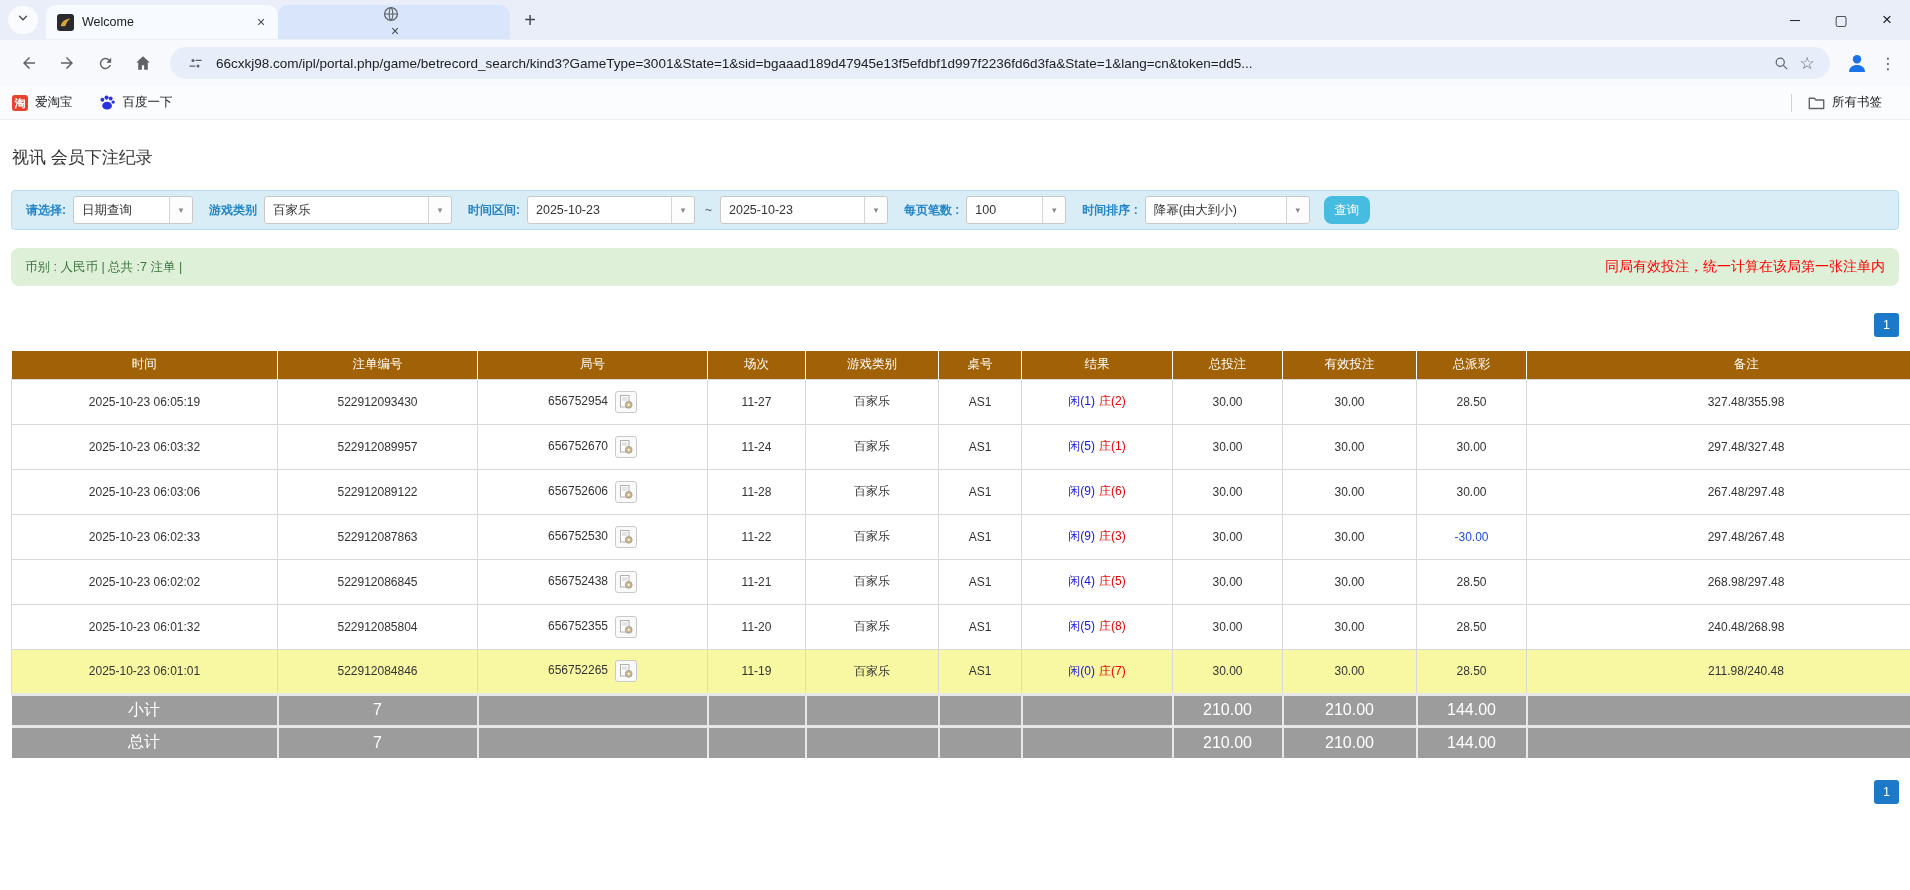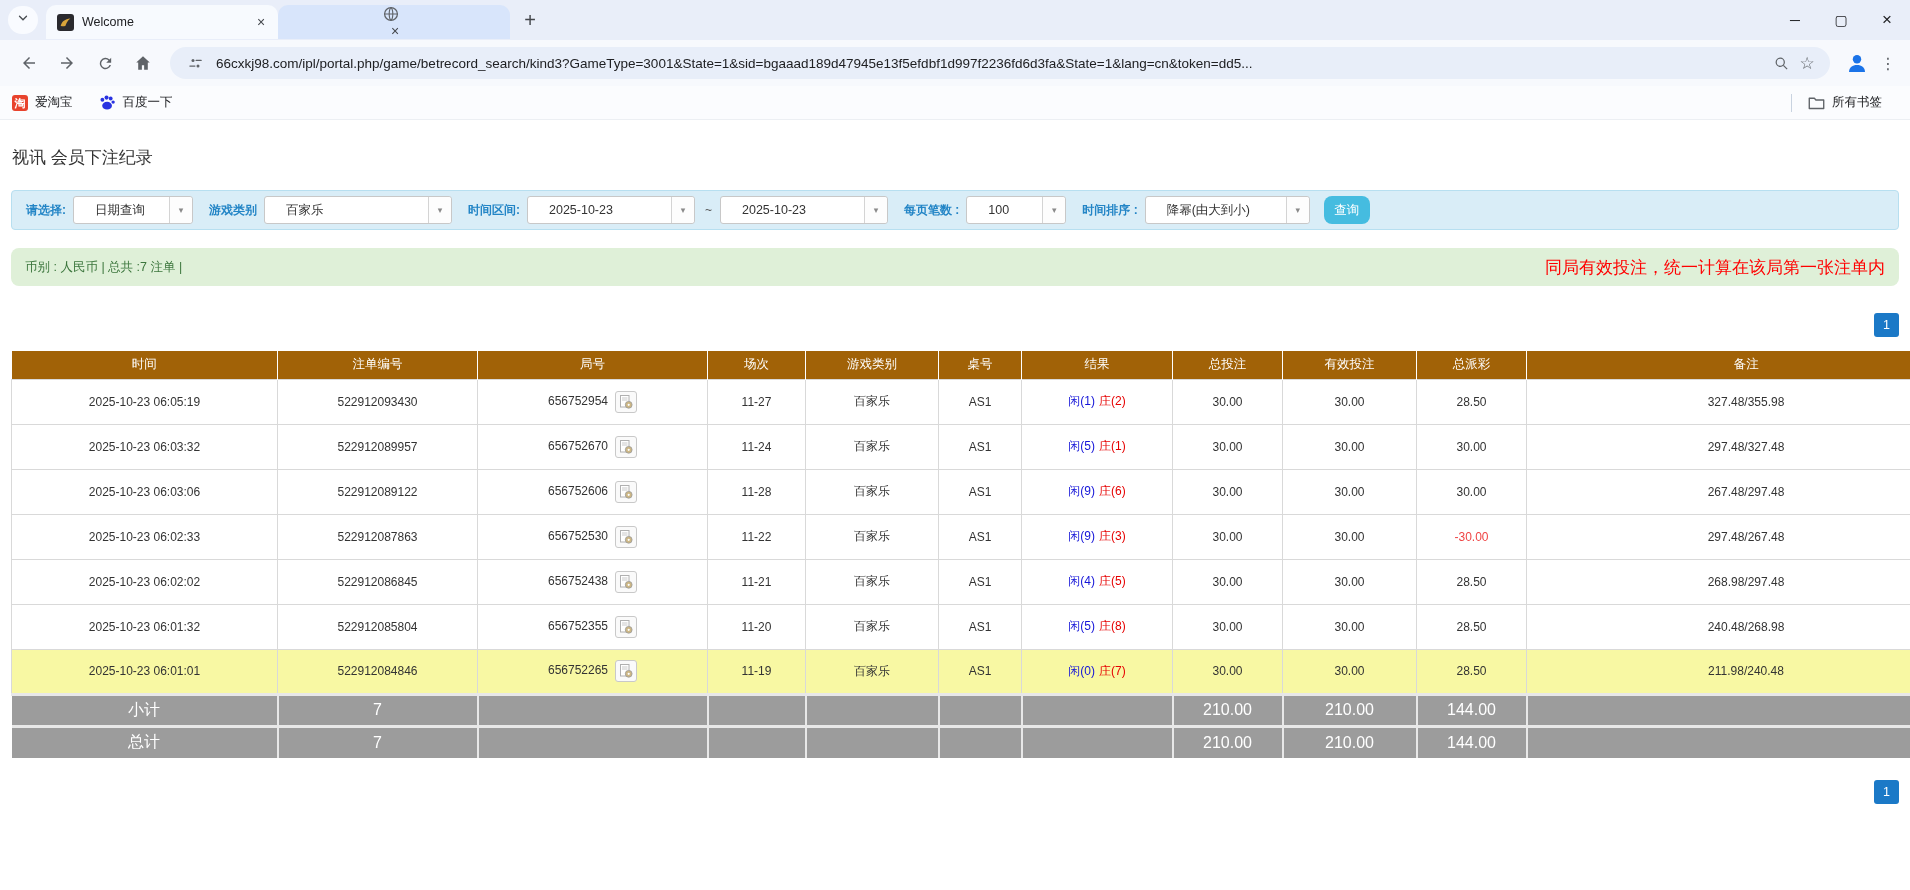--- a/index.html
+++ b/index.html
@@ -38,45 +38,45 @@
   .bm-divider { width:1px; height:18px; background:#c9d3e0; margin-right:16px; }
   .taobao-ic { width:16px; height:16px; background:#e8432d; border-radius:3px; color:#fff; font-size:11px; line-height:16px; text-align:center; font-weight:bold; }
 
   
   .page { background:#fff; }
   .page-title { font-size:17px; font-weight:400; color:#333; margin:26px 0 0 12px; }
 
   .filter-bar { margin:21px 11px 0 11px; height:40px; background:#d9edf7; border:1px solid #b7dff0; border-radius:4px; display:flex; align-items:center; padding:0 12px; }
   .flabel { font-size:12px; font-weight:bold; color:#2385c6; margin:0 7px 0 2px; white-space:nowrap; }
   .combo { height:28px; background:#fff; border:1px solid #c8c8c8; border-radius:3px; display:flex; align-items:stretch; cursor:pointer; margin-right:14px; }
-  .combo-val { flex:1; font-size:12.5px; color:#333; display:flex; align-items:center; padding-left:21px; white-space:nowrap; overflow:hidden; }
+  .combo-val { flex:1; font-size:12.5px; color:#333; display:flex; align-items:center; padding-left:8px; white-space:nowrap; overflow:hidden; }
   .combo-arrow { width:23px; border-left:1px solid #d4d4d4; display:flex; align-items:center; justify-content:center; font-size:9px; color:#8a8a8a; background:#fdfdfd; border-radius:0 3px 3px 0; }
   .w-query { width:120px; } .w-game { width:188px; } .w-date { width:168px; } .w-size { width:100px; } .w-sort { width:165px; }
   .tilde { font-size:12px; color:#555; margin:0 8px 0 -4px; }
   .search-btn { width:46px; height:28px; background:#45bce0; border:none; border-radius:8px; color:#fff; font-size:12.5px; cursor:pointer; font-family:inherit; }
 
   .info-bar { margin:18px 11px 0 11px; height:38px; background:#dff0d8; border-radius:8px; display:flex; align-items:center; justify-content:space-between; padding:0 14px; }
   .info-left { font-size:12.5px; color:#3c763d; }
-  .info-right { font-size:17px; color:#ff0000;font-family:Liberation Mono, monospace; }
+  .info-right { font-size:14px; color:#ff0000;font-family:Liberation Mono, monospace; }
 
   .pagi { margin:0 11px; text-align:right; }
   .pagi.top { margin-top:27px; }
   .pagi.bottom { margin-top:22px; }
   .page-btn { display:inline-flex; width:25px; height:24px; background:#1b79c7; border-radius:3px; color:#fff; font-size:12.5px; align-items:center; justify-content:center; cursor:pointer; }
 
   table.bets { margin:14px 11px 0 11px; width:1888px; border-collapse:collapse; table-layout:fixed; }
   table.bets thead th { background:#a16207; color:#fff; font-size:12.5px; font-weight:normal; height:28px; border-right:1px solid #fff; }
   table.bets thead th:last-child { border-right:none; }
   .c0{width:266px}.c1{width:200px}.c2{width:230px}.c3{width:98px}.c4{width:133px}.c5{width:83px}.c6{width:151px}.c7{width:110px}.c8{width:134px}.c9{width:110px}.c10{width:439px}
   table.bets tbody td { height:45px; background:#fff; border:1px solid #d9d9d9; font-size:12px; color:#333; text-align:center; vertical-align:middle; }
   table.bets tbody tr.highlight td { background:#f8f8a3; }
   .res-player { color:#1414d8; }
   .res-banker { color:#e60000; margin-left:4px; }
   td.bet-link { color:#1a6fc9; cursor:pointer; }
-  td.payout.neg { color:#ef4444; }
+  td.payout.neg { color:#1d4ed8; }
   .rec-btn { display:inline-flex; width:22px; height:22px; background:#fafafa; border:1px solid #c9c9c9; border-radius:3px; align-items:center; justify-content:center; margin-left:7px; vertical-align:middle; cursor:pointer; }
   table.bets tfoot td { height:32px; background:#9c9c9c; color:#fff; font-size:16px; text-align:center; border-right:2px solid #e8e8e8; border-top:3px solid #e8e8e8; }
   table.bets tfoot td:last-child { border-right:none; }
 </style>
 </head>
 <body>
 
 <div>
   <div class="tab-strip">
     <div class="tab-search">

